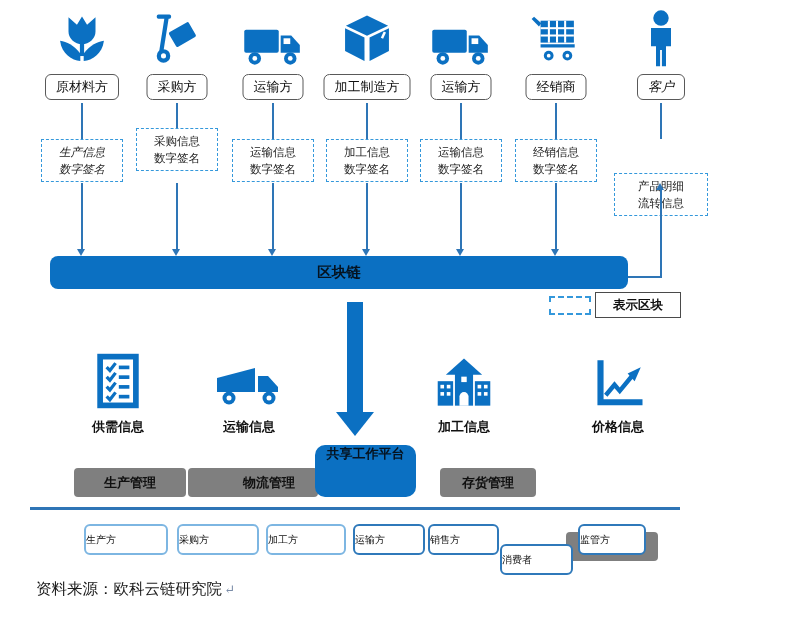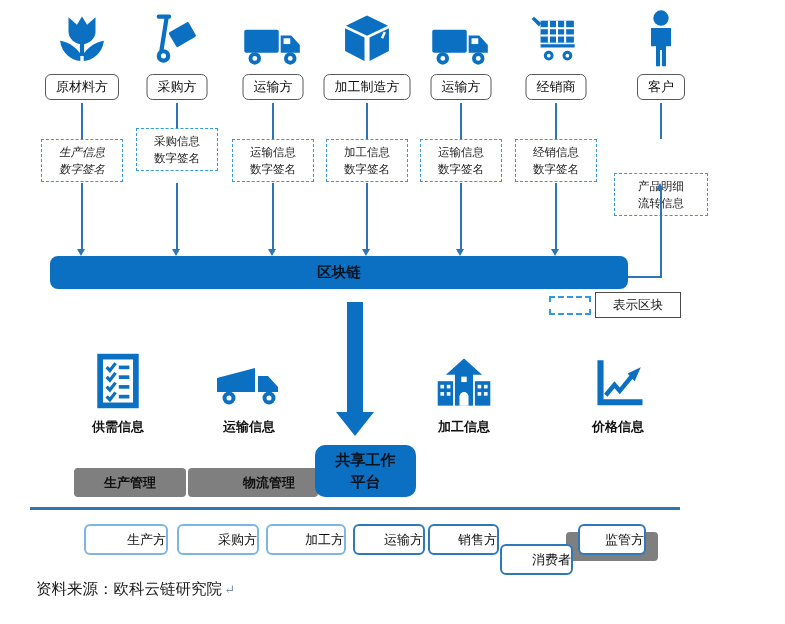--- a/index.html
+++ b/index.html
@@ -19,39 +19,39 @@
   .arr-down{width:0;height:0;border-left:4.5px solid transparent;border-right:4.5px solid transparent;
             border-top:7px solid #2e75b6;}
   .arr-up{width:0;height:0;border-left:4.5px solid transparent;border-right:4.5px solid transparent;
           border-bottom:7px solid #2e75b6;}
   
   .bcbar{left:50px;top:256px;width:578px;height:33px;background:#0b70c2;border-radius:8px;
          text-align:center;line-height:33px;font-size:14.5px;font-weight:bold;color:#05121f;}
   
   .legend-swatch{left:549px;top:296px;width:38px;height:15px;border:2px dashed #3498db;background:#fff;}
   .legend-box{left:595px;top:292px;width:84px;height:24px;border:1.6px solid #4a4a4a;background:#fff;
-              text-align:center;line-height:24px;font-size:12.5px;color:#111;}
+              text-align:center;line-height:24px;font-size:12.5px;color:#111;font-weight:bold;}
   
   .bigshaft{left:347px;top:302px;width:16px;height:112px;background:#0b70c2;}
   .bighead{left:336px;top:412px;width:0;height:0;border-left:19px solid transparent;
            border-right:19px solid transparent;border-top:24px solid #0b70c2;}
   
   .midlabel{font-size:13px;font-weight:bold;white-space:nowrap;color:#111;}
   
   .graybox{height:29px;background:#7f7f7f;border-radius:4px;text-align:center;line-height:29px;
            font-size:13px;font-weight:600;color:#101010;}
   
   .platform{left:315px;top:445px;width:101px;height:52px;background:#0b70c2;border-radius:10px;
-            text-align:center;font-size:15px;font-weight:bold;color:#05121f;
-            display:flex;flex-direction:column;justify-content:center;line-height:1.45;}
+            text-align:center;font-size:13px;font-weight:bold;color:#05121f;
+            display:flex;flex-direction:row;justify-content:center;line-height:1.45;}
   
   .sep{left:30px;top:507px;width:650px;height:3px;background:#2e75b6;}
   
-  .botbox{height:27px;background:#fff;border-radius:6px;text-align:right;line-height:27px;
-          font-size:13px;font-weight:500;color:#111;white-space:nowrap;}
+  .botbox{height:27px;background:#fff;border-radius:6px;text-align:left;line-height:27px;
+          font-size:10px;font-weight:500;color:#111;white-space:nowrap;}
   .bot-light{border:2px solid #7db6e2;}
   .bot-dark{border:2px solid #2f79ba;}
   
   .footer{left:36px;top:579px;font-family:"Liberation Serif","DejaVu Serif",serif;
           font-size:15.5px;color:#1a1a1a;white-space:nowrap;}
   .squiggle{text-decoration-style:wavy;text-decoration-color:#2a52d8;
             text-underline-offset:3px;}
   .retmark{color:#7a8ca8;font-size:13px;margin-left:2px;}
   svg{display:block;}
 </style>
@@ -129,21 +129,21 @@
       <path d="M11,20 H33 V40 H27.5 V62 H23 V44 H21 V62 H16.5 V40 H11 Z"></path>
     </svg>
   </span>
 
   <div class="abs cc plabel" style="left:82px;top:74px;">原材料方</div>
   <div class="abs cc plabel" style="left:177px;top:74px;">采购方</div>
   <div class="abs cc plabel" style="left:273px;top:74px;">运输方</div>
   <div class="abs cc plabel" style="left:367px;top:74px;">加工制造方</div>
   <div class="abs cc plabel" style="left:461px;top:74px;">运输方</div>
   <div class="abs cc plabel" style="left:556px;top:74px;">经销商</div>
-  <div class="abs cc plabel" style="left:661px;top:74px;">客户</div>
+  <div class="abs cc plabel" style="left:661px;top:74px;font-style:italic;">客户</div>
 
   <div class="abs vline" style="left:81px;top:103px;height:36px;"></div>
   <div class="abs vline" style="left:176px;top:103px;height:36px;"></div>
   <div class="abs vline" style="left:272px;top:103px;height:36px;"></div>
   <div class="abs vline" style="left:366px;top:103px;height:36px;"></div>
   <div class="abs vline" style="left:460px;top:103px;height:36px;"></div>
   <div class="abs vline" style="left:555px;top:103px;height:36px;"></div>
   <div class="abs vline" style="left:660px;top:103px;height:36px;"></div>
 
   <div class="abs cc infobox" style="left:82px;top:139px;width:76px;font-style:italic;">
@@ -249,20 +249,21 @@
     </svg>
   </span>
 
   <div class="abs cc midlabel" style="left:118px;top:418px;">供需信息</div>
   <div class="abs cc midlabel" style="left:249px;top:418px;">运输信息</div>
   <div class="abs cc midlabel" style="left:464px;top:418px;">加工信息</div>
   <div class="abs cc midlabel" style="left:618px;top:418px;">价格信息</div>
 
   <div class="abs graybox" style="left:74px;top:468px;width:112px;">生产管理</div>
   <div class="abs graybox" style="left:188px;top:468px;width:98px;padding-left:32px;">物流管理</div>
+  <div class="abs graybox" style="left:440px;top:468px;width:96px;">存货管理</div>
   <div class="abs graybox" style="left:566px;top:484px;width:92px;margin-top:48px;">销售管理</div>
 
   <div class="abs platform">
     <span>共享工作</span>
     <span>平台</span>
   </div>
 
   <div class="abs sep"></div>
 
   <div class="abs botbox bot-light" style="left:84px;top:524px;width:80px;">生产方</div>

